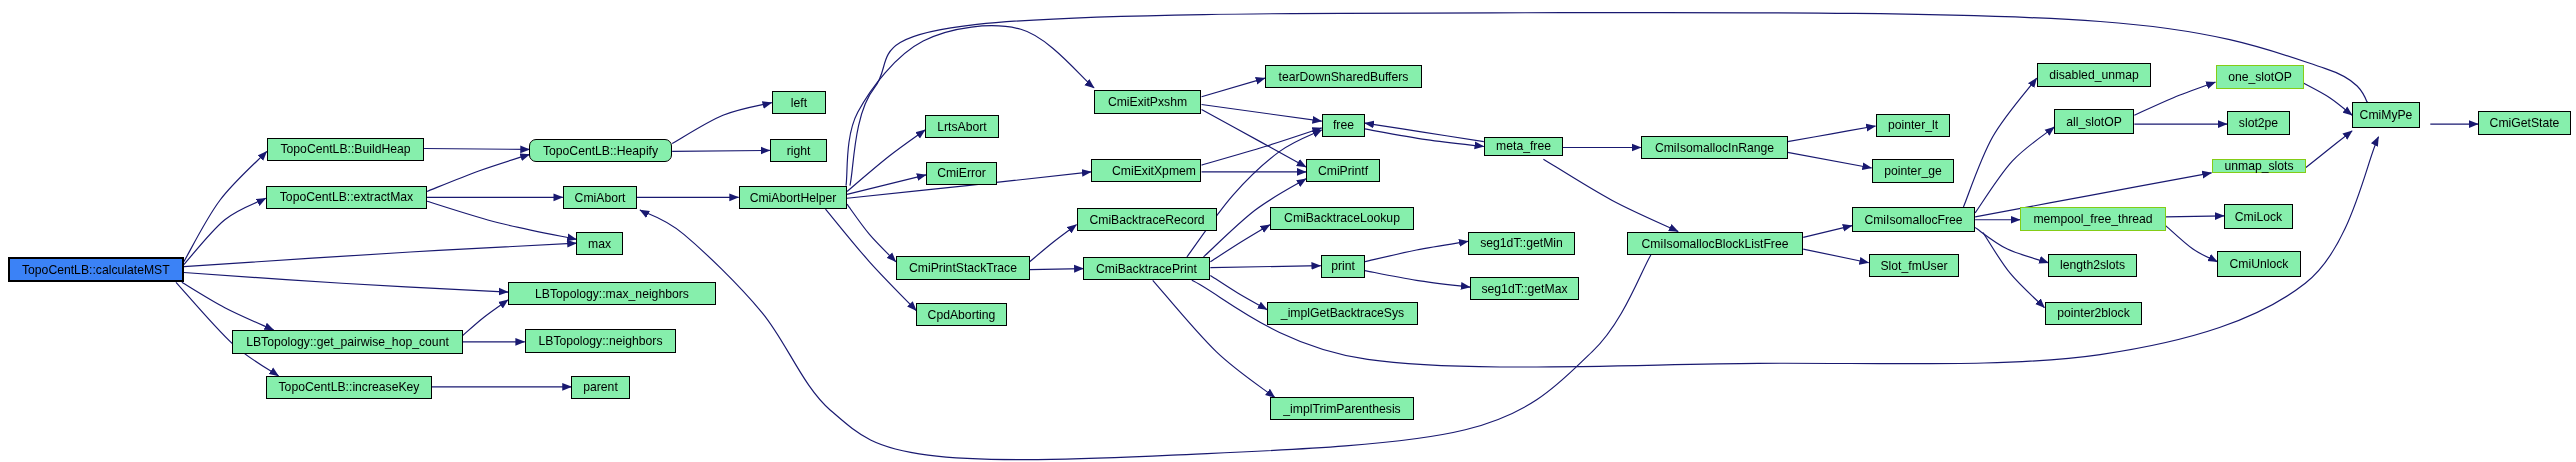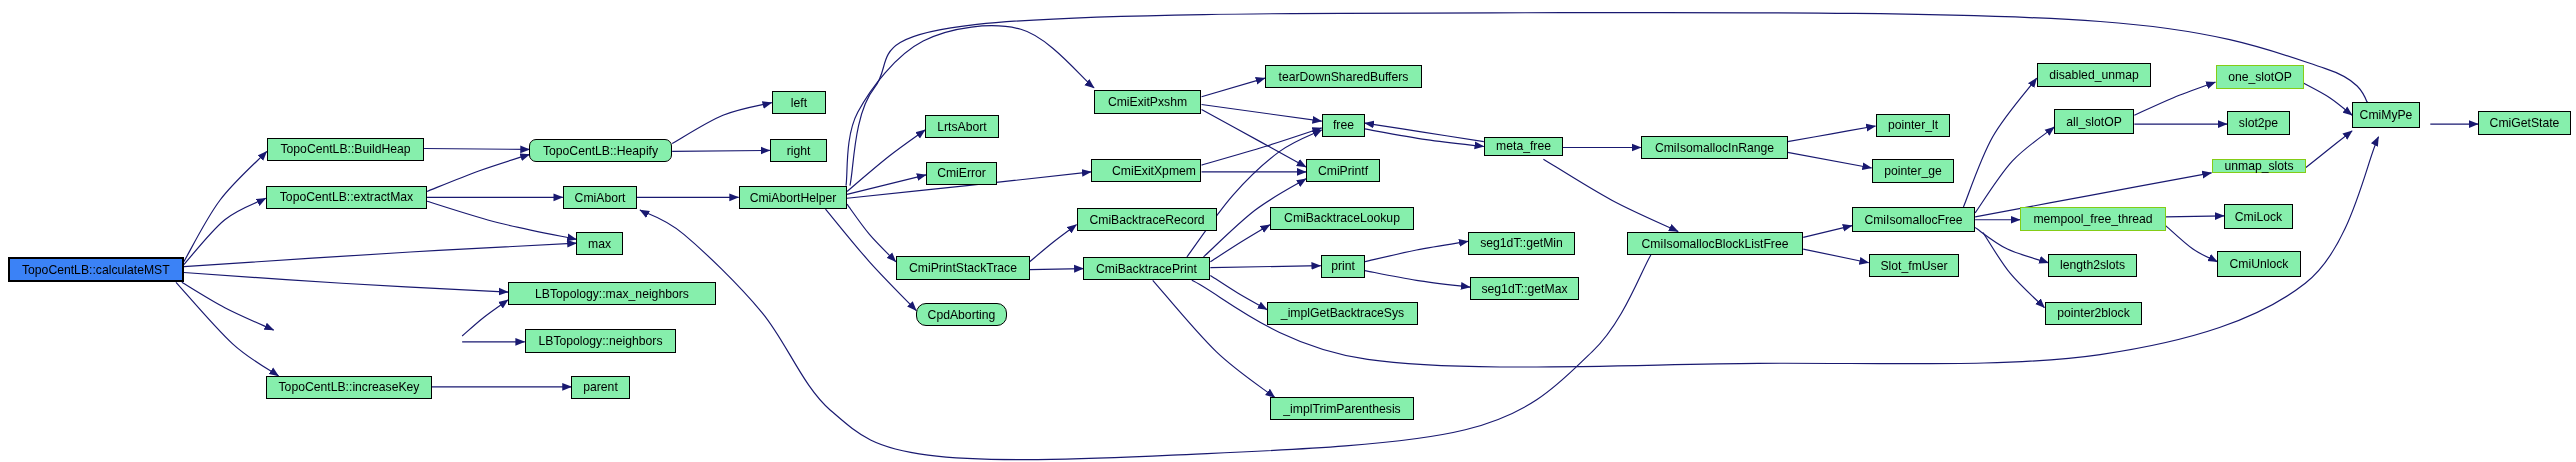--- a/index.html
+++ b/index.html
@@ -91,21 +91,21 @@
     <div class="node" title="TopoCentLB::extractMax" style="left: 266px; top: 186px; width: 161px; height: 22.5px;">TopoCentLB::extractMax</div>
     <div class="node" title="TopoCentLB::Heapify" style="left: 529px; top: 139px; width: 143px; height: 23.4px; border-radius: 7px;">TopoCentLB::Heapify</div>
     <div class="node" title="CmiAbort" style="left: 563px; top: 186px; width: 74px; height: 23.4px;">CmiAbort</div>
     <div class="node" title="max" style="left: 576px; top: 232px; width: 47px; height: 23.4px;">max</div>
     <div class="node" title="left" style="left: 772px; top: 91px; width: 54px; height: 23.4px;">left</div>
     <div class="node" title="right" style="left: 770px; top: 139px; width: 57px; height: 23.4px;">right</div>
     <div class="node" title="CmiAbortHelper" style="left: 739px; top: 186px; width: 108px; height: 23.4px;">CmiAbortHelper</div>
     <div class="node" title="LrtsAbort" style="left: 925px; top: 115px; width: 74px; height: 23.4px;">LrtsAbort</div>
     <div class="node" title="CmiError" style="left: 926px; top: 162px; width: 71px; height: 22.5px;">CmiError</div>
     <div class="node" title="CmiPrintStackTrace" style="left: 896px; top: 256px; width: 134px; height: 24.4px;">CmiPrintStackTrace</div>
-    <div class="node" title="CpdAborting" style="left: 916px; top: 303px; width: 91px; height: 23.4px; border-radius: 10px;">CpdAborting</div>
+    <div class="node" title="CpdAborting" style="left: 916px; top: 303px; width: 91px; height: 23.4px;">CpdAborting</div>
     <div class="node" title="CmiExitPxshm" style="left: 1094px; top: 90px; width: 107px; height: 24.4px;">CmiExitPxshm</div>
     <div class="node" title="tearDownSharedBuffers" style="left: 1265px; top: 65px; width: 157px; height: 23.4px;">tearDownSharedBuffers</div>
     <div class="node" title="free" style="left: 1322px; top: 114px; width: 43px; height: 22.5px;">free</div>
     <div class="node" title="CmiExitXpmem" style="left: 1091px; top: 159px; width: 110px; height: 23.4px; padding-left: 16px;">CmiExitXpmem</div>
     <div class="node" title="CmiPrintf" style="left: 1306px; top: 159px; width: 74px; height: 23.4px;">CmiPrintf</div>
     <div class="node" title="CmiBacktraceRecord" style="left: 1077px; top: 208px; width: 140px; height: 23.4px;">CmiBacktraceRecord</div>
     <div class="node" title="CmiBacktraceLookup" style="left: 1270px; top: 207px; width: 144px; height: 22.5px;">CmiBacktraceLookup</div>
     <div class="node" title="CmiBacktracePrint" style="left: 1083px; top: 257px; width: 127px; height: 23.4px;">CmiBacktracePrint</div>
     <div class="node" title="print" style="left: 1321px; top: 255px; width: 44px; height: 22.5px;">print</div>
     <div class="node" title="_implGetBacktraceSys" style="left: 1267px; top: 302px; width: 151px; height: 22.5px;">_implGetBacktraceSys</div>
@@ -126,16 +126,17 @@
     <div class="node" title="pointer2block" style="left: 2045px; top: 302px; width: 97px; height: 22.5px;">pointer2block</div>
     <div class="node red" title="one_slotOP" style="left: 2216px; top: 65px; width: 88px; height: 24.4px;">one_slotOP</div>
     <div class="node" title="slot2pe" style="left: 2227px; top: 111px; width: 63px; height: 24.4px;">slot2pe</div>
     <div class="node red" title="unmap_slots" style="left: 2212px; top: 159px; width: 94px; height: 14px;">unmap_slots</div>
     <div class="node" title="CmiMyPe" style="left: 2352px; top: 102px; width: 68px; height: 26px;">CmiMyPe</div>
     <div class="node" title="CmiGetState" style="left: 2478px; top: 111px; width: 93px; height: 24.4px;">CmiGetState</div>
     <div class="node" title="CmiLock" style="left: 2224px; top: 204px; width: 69px; height: 25.4px;">CmiLock</div>
     <div class="node" title="CmiUnlock" style="left: 2217px; top: 251px; width: 84px; height: 26px;">CmiUnlock</div>
     <div class="node" title="LBTopology::max_neighbors" style="left: 508px; top: 282px; width: 208px; height: 23.4px;">LBTopology::max_neighbors</div>
     <div class="node" title="LBTopology::neighbors" style="left: 525px; top: 329px; width: 151px; height: 24.4px;">LBTopology::neighbors</div>
+    <div class="node" title="LBTopology::get_pairwise_hop_count" style="left: 232px; top: 330px; width: 231px; height: 24.4px;">LBTopology::get_pairwise_hop_count</div>
     <div class="node" title="TopoCentLB::increaseKey" style="left: 266px; top: 376px; width: 166px; height: 22.5px;">TopoCentLB::increaseKey</div>
     <div class="node" title="parent" style="left: 571px; top: 376px; width: 59px; height: 22.5px;">parent</div>
   </div>
 
 
 </body></html>

